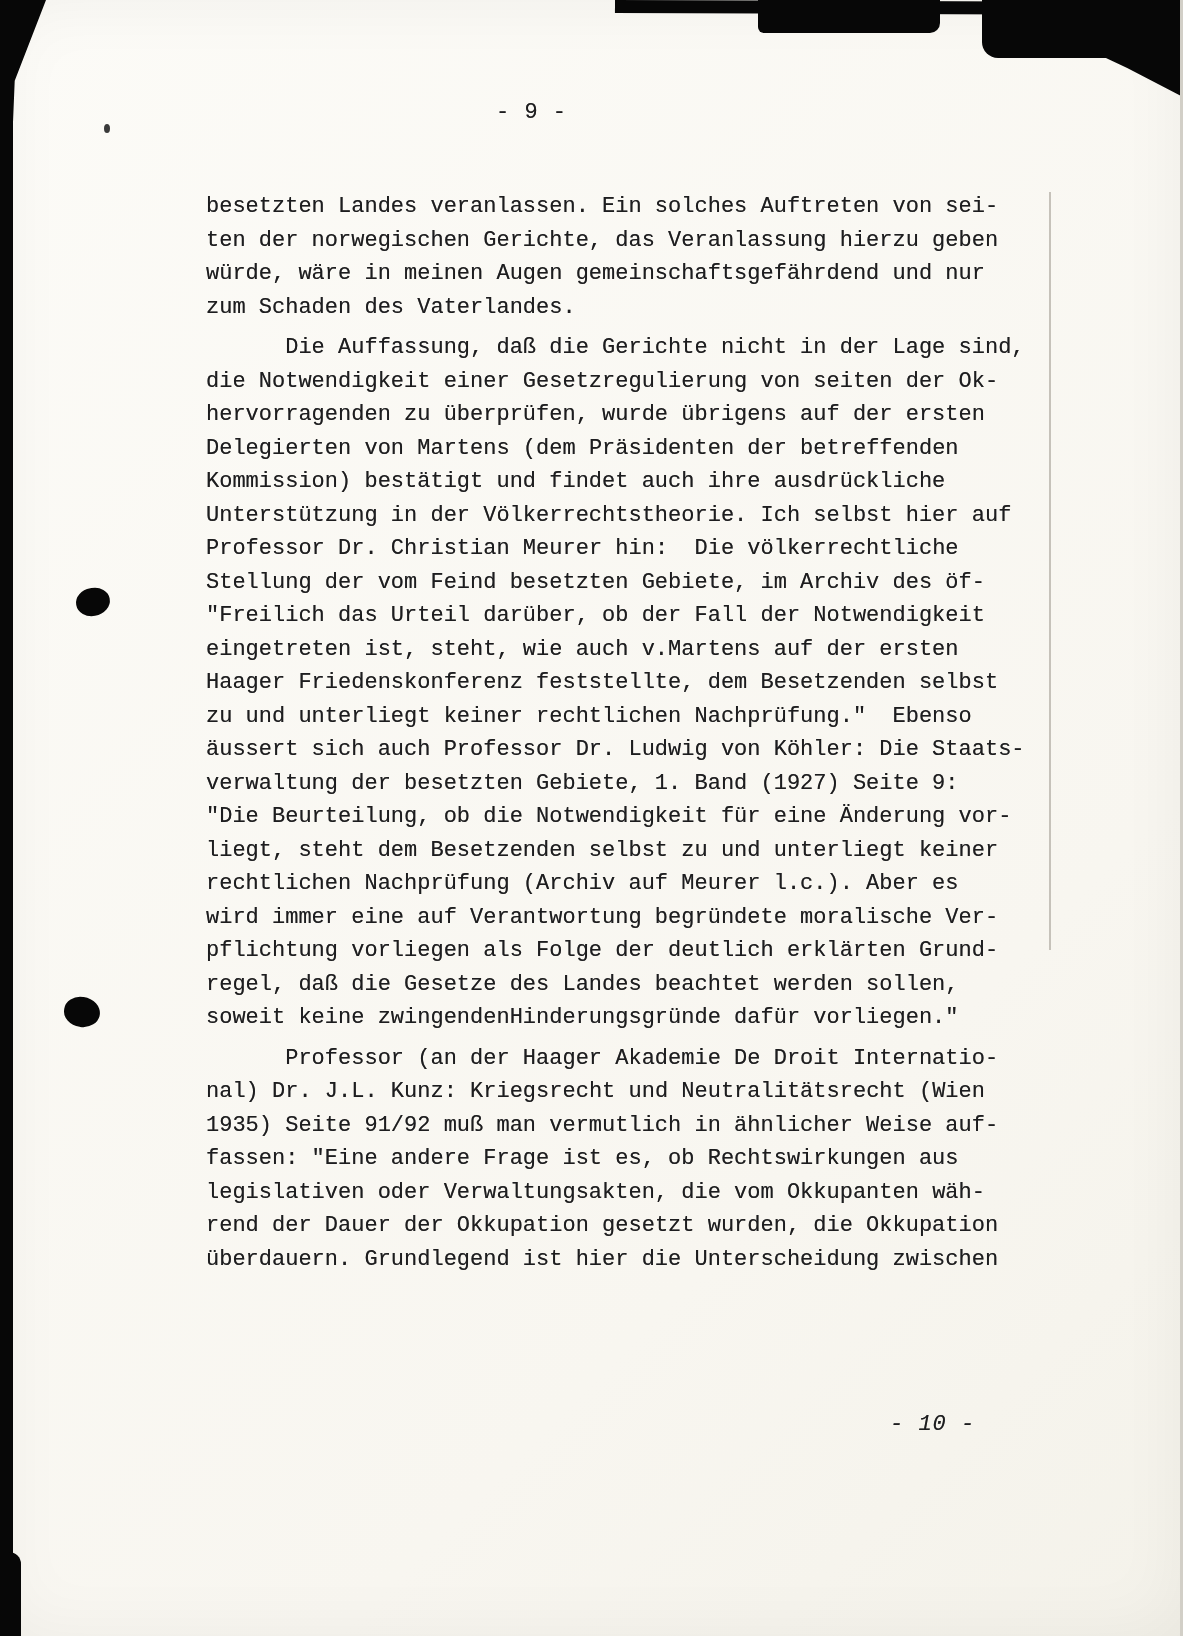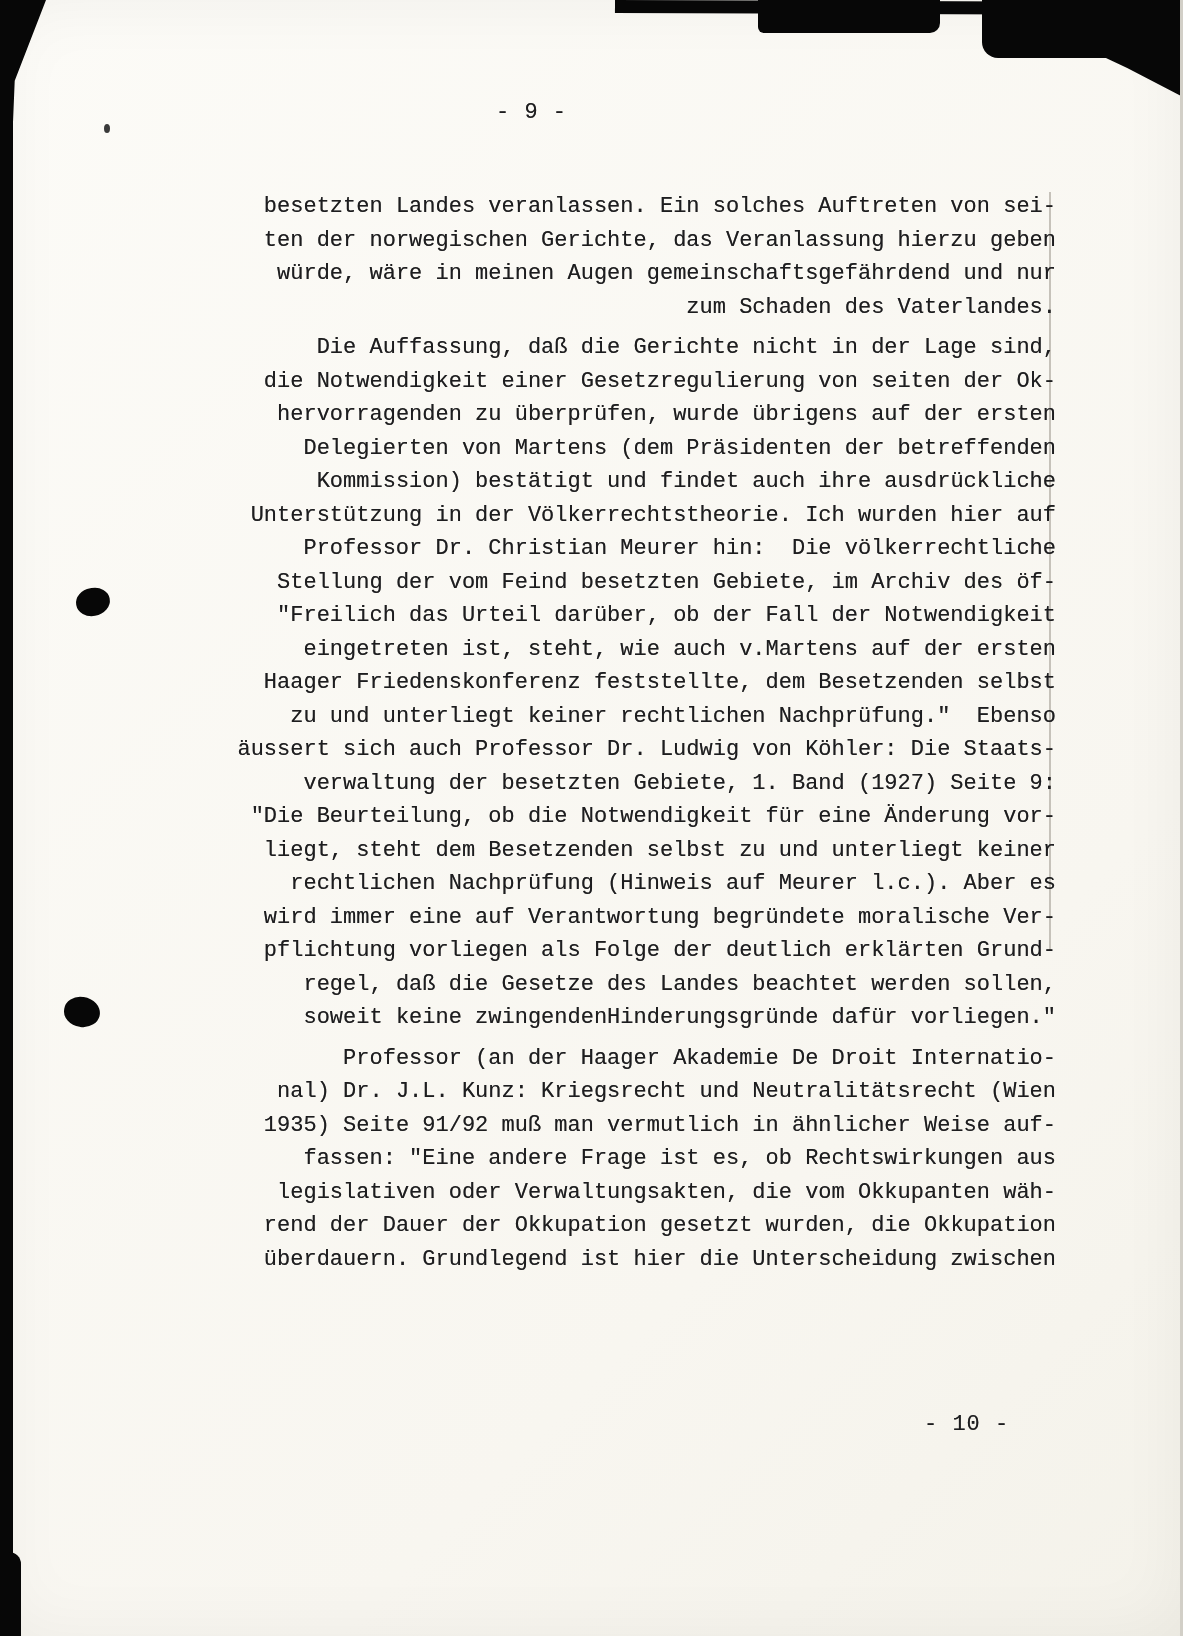--- a/index.html
+++ b/index.html
@@ -21,34 +21,34 @@
     position:absolute;
     left:206px;
     top:190px;
     width:850px;
     font-size:22px;
     line-height:33.5px;
     text-shadow:0 0 0.5px rgba(20,20,20,0.55);
   }
   .paragraph{margin:0;}
   .paragraph + .paragraph{margin-top:7px;}
-  .line{white-space:pre;text-align:right;}
+  .line{white-space:pre;}
   .underline{
     text-decoration-thickness:2px;
     text-underline-offset:4px;
   }
   .page-number{
     position:absolute;
     font-size:22px;
     letter-spacing:1px;
     text-shadow:0 0 0.5px rgba(20,20,20,0.55);
     white-space:pre;
   }
   .page-number-top{left:496px;top:100px;}
-  .page-number-bottom{left:924px;top:1412px;}
+  .page-number-bottom{left:890px;top:1412px;font-style:italic;}
 
   
   .artifact{position:absolute;background:#070707;}
   .edge-left{left:0;top:0;width:13px;height:1636px;}
   .edge-left-bottom{left:0;top:1552px;width:21px;height:84px;border-top-right-radius:12px;}
   .wedge-top-left{left:0;top:0;width:46px;height:192px;clip-path:polygon(0 0,100% 0,32% 42%,22% 100%,0 100%);}
   .band-top-thin{left:615px;top:0;width:568px;height:13px;transform:rotate(0.2deg);transform-origin:left top;}
   .band-top-mid{left:758px;top:0;width:182px;height:33px;border-radius:0 0 10px 6px;}
   .blob-top-right{left:982px;top:0;width:201px;height:58px;border-radius:0 0 0 16px;}
   .corner-top-right{left:1090px;top:0;width:93px;height:97px;clip-path:polygon(0 0,100% 0,100% 100%,40% 70%,0 52%);}
@@ -86,32 +86,32 @@
         <div class="line"><span>ten der norwegischen Gerichte, das Veranlassung hierzu geben</span></div>
         <div class="line"><span>würde, wäre in meinen Augen gemeinschaftsgefährdend und nur</span></div>
         <div class="line"><span>zum Schaden des Vaterlandes.</span></div>
       </div>
       <div class="paragraph">
         <div class="line"><span>      Die Auffassung, daß die Gerichte nicht in der Lage sind,</span></div>
         <div class="line"><span>die Notwendigkeit einer Gesetzregulierung von seiten der Ok-</span></div>
         <div class="line"><span>hervorragenden zu überprüfen, wurde übrigens auf der ersten</span></div>
         <div class="line"><span>Delegierten </span><span class="underline">von Martens</span><span> (dem Präsidenten der betreffenden</span></div>
         <div class="line"><span>Kommission) bestätigt und findet auch ihre ausdrückliche</span></div>
-        <div class="line"><span>Unterstützung in der Völkerrechtstheorie. Ich wurden hier auf</span></div>
+        <div class="line"><span>Unterstützung in der Völkerrechtstheorie. Ich selbst hier auf</span></div>
         <div class="line"><span>Professor Dr. </span><span class="underline">Christian Meurer</span><span> hin:  Die völkerrechtliche</span></div>
         <div class="line"><span>Stellung der vom Feind besetzten Gebiete, im Archiv des öf-</span></div>
         <div class="line"><span>"Freilich das Urteil darüber, ob der Fall der Notwendigkeit</span></div>
         <div class="line"><span>eingetreten ist, steht, wie auch v.Martens auf der ersten</span></div>
         <div class="line"><span>Haager Friedenskonferenz feststellte, dem Besetzenden selbst</span></div>
         <div class="line"><span>zu und unterliegt keiner rechtlichen Nachprüfung."  Ebenso</span></div>
         <div class="line"><span>äussert sich auch Professor Dr. </span><span class="underline">Ludwig von Köhler</span><span>: Die Staats-</span></div>
         <div class="line"><span>verwaltung der besetzten Gebiete, 1. Band (1927) Seite 9:</span></div>
         <div class="line"><span>"Die Beurteilung, ob die Notwendigkeit für eine Änderung vor-</span></div>
         <div class="line"><span>liegt, steht dem Besetzenden selbst zu und unterliegt keiner</span></div>
-        <div class="line"><span>rechtlichen Nachprüfung (Hinweis auf Meurer l.c.). Aber es</span></div>
+        <div class="line"><span>rechtlichen Nachprüfung (Archiv auf Meurer l.c.). Aber es</span></div>
         <div class="line"><span>wird immer eine auf Verantwortung begründete moralische Ver-</span></div>
         <div class="line"><span>pflichtung vorliegen als Folge der deutlich erklärten Grund-</span></div>
         <div class="line"><span>regel, daß die Gesetze des Landes beachtet werden sollen,</span></div>
         <div class="line"><span>soweit keine zwingendenHinderungsgründe dafür vorliegen."</span></div>
       </div>
       <div class="paragraph">
         <div class="line"><span>      Professor (an der Haager Akademie De Droit Internatio-</span></div>
         <div class="line"><span>nal) Dr. </span><span class="underline">J.L. Kunz</span><span>: Kriegsrecht und Neutralitätsrecht (Wien</span></div>
         <div class="line"><span>1935) Seite 91/92 muß man vermutlich in ähnlicher Weise auf-</span></div>
         <div class="line"><span>fassen: "Eine andere Frage ist es, ob Rechtswirkungen aus</span></div>

